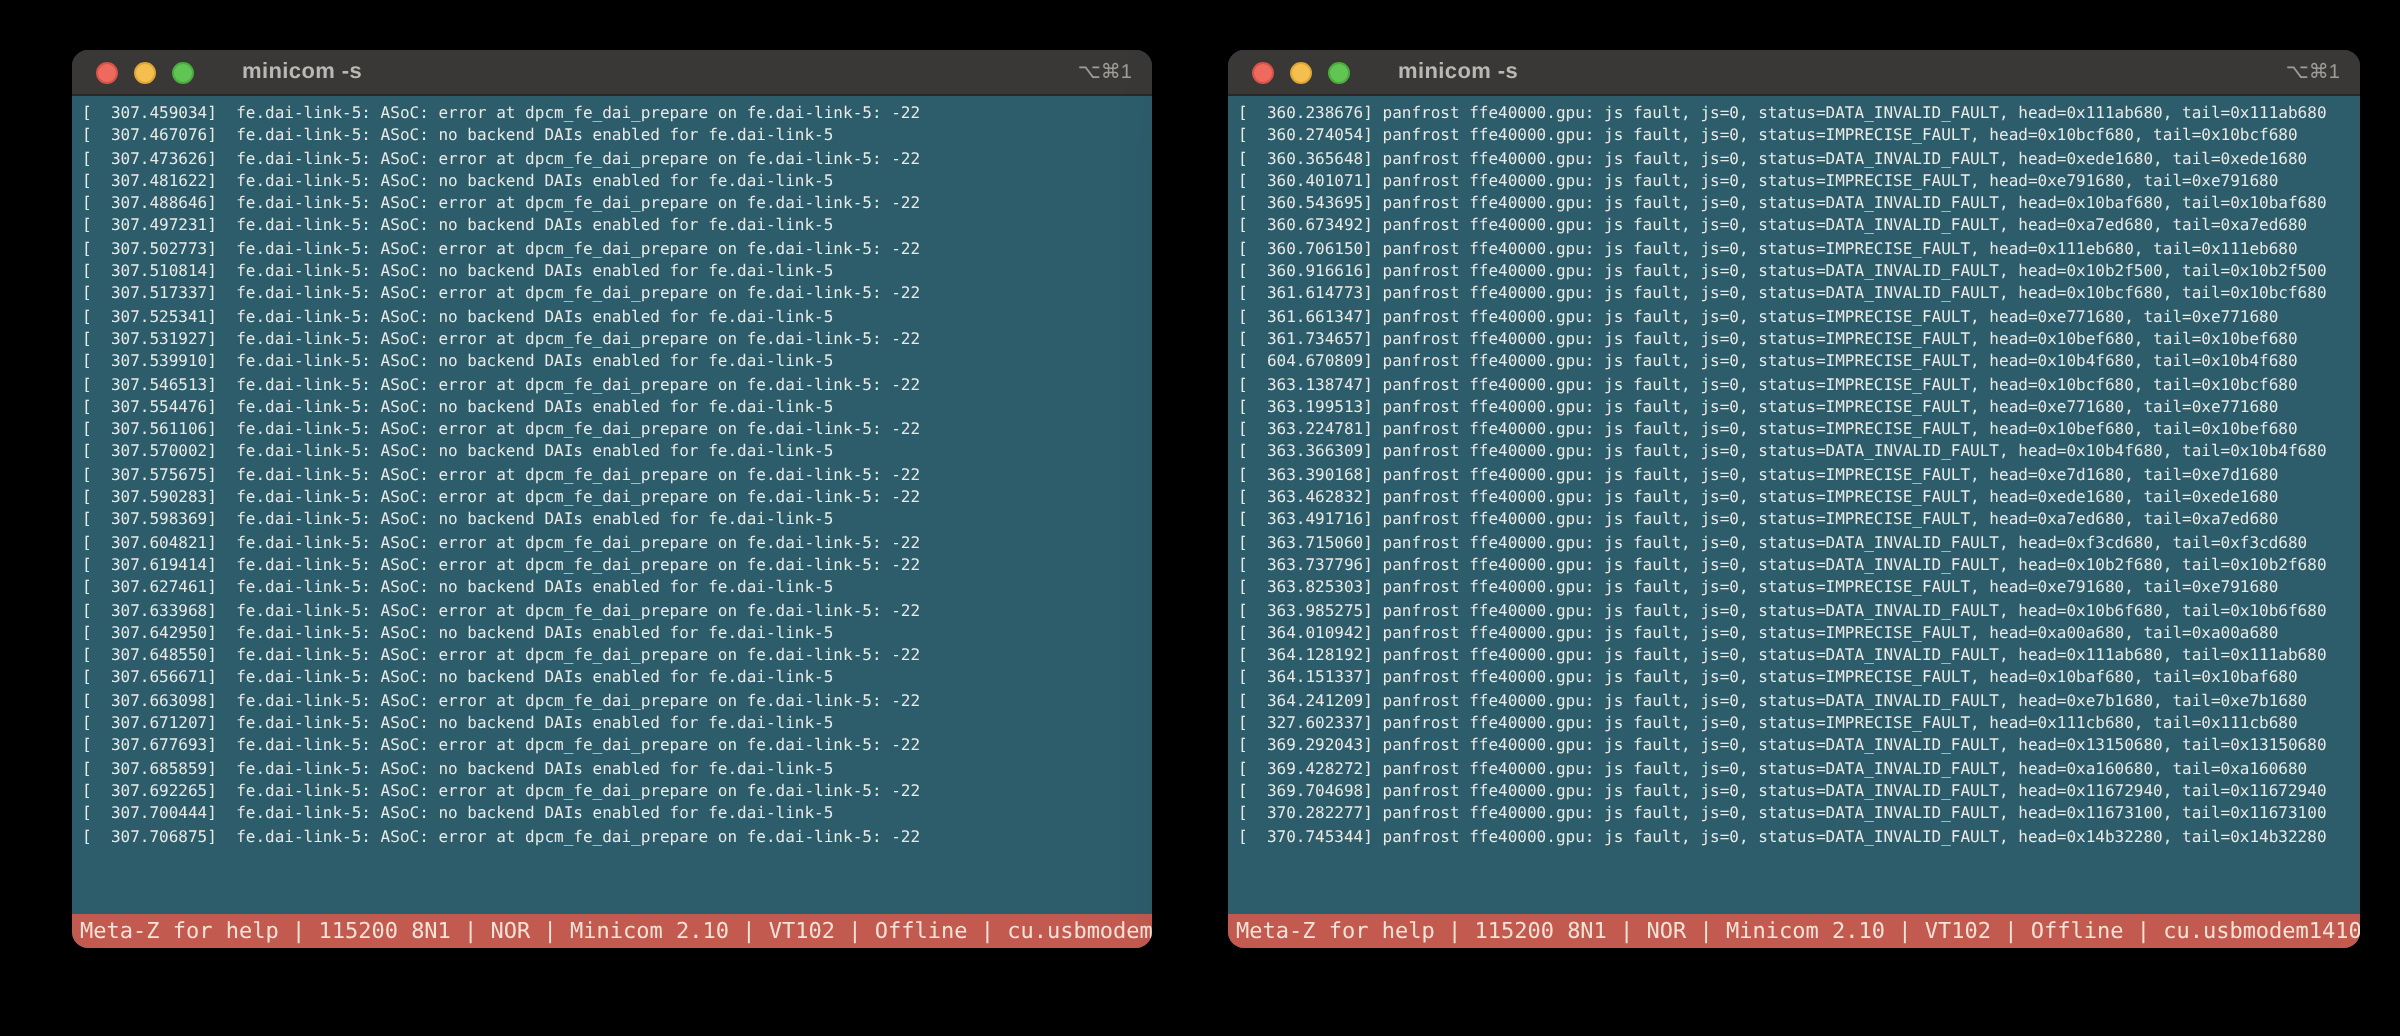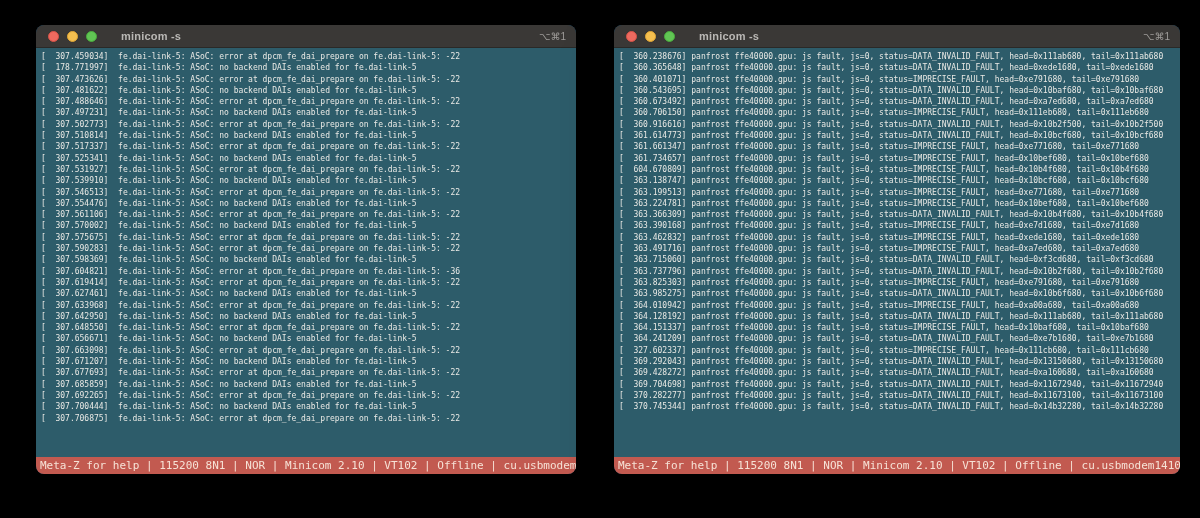--- a/index.html
+++ b/index.html
@@ -60,39 +60,39 @@
     <div class="lights">
       <div class="light red"></div>
       <div class="light yellow"></div>
       <div class="light green"></div>
     </div>
     <div class="title">minicom -s</div>
     <div class="shortcut">⌥⌘1</div>
   </div>
   <div class="term">
       <div class="term-line">[  307.459034]  fe.dai-link-5: ASoC: error at dpcm_fe_dai_prepare on fe.dai-link-5: -22</div>
-      <div class="term-line">[  178.771997]  fe.dai-link-5: ASoC: no backend DAIs enabled for fe.dai-link-5</div>
+      <div class="term-line">[  307.467076]  fe.dai-link-5: ASoC: no backend DAIs enabled for fe.dai-link-5</div>
       <div class="term-line">[  307.473626]  fe.dai-link-5: ASoC: error at dpcm_fe_dai_prepare on fe.dai-link-5: -22</div>
       <div class="term-line">[  307.481622]  fe.dai-link-5: ASoC: no backend DAIs enabled for fe.dai-link-5</div>
       <div class="term-line">[  307.488646]  fe.dai-link-5: ASoC: error at dpcm_fe_dai_prepare on fe.dai-link-5: -22</div>
       <div class="term-line">[  307.497231]  fe.dai-link-5: ASoC: no backend DAIs enabled for fe.dai-link-5</div>
       <div class="term-line">[  307.502773]  fe.dai-link-5: ASoC: error at dpcm_fe_dai_prepare on fe.dai-link-5: -22</div>
       <div class="term-line">[  307.510814]  fe.dai-link-5: ASoC: no backend DAIs enabled for fe.dai-link-5</div>
       <div class="term-line">[  307.517337]  fe.dai-link-5: ASoC: error at dpcm_fe_dai_prepare on fe.dai-link-5: -22</div>
       <div class="term-line">[  307.525341]  fe.dai-link-5: ASoC: no backend DAIs enabled for fe.dai-link-5</div>
       <div class="term-line">[  307.531927]  fe.dai-link-5: ASoC: error at dpcm_fe_dai_prepare on fe.dai-link-5: -22</div>
       <div class="term-line">[  307.539910]  fe.dai-link-5: ASoC: no backend DAIs enabled for fe.dai-link-5</div>
       <div class="term-line">[  307.546513]  fe.dai-link-5: ASoC: error at dpcm_fe_dai_prepare on fe.dai-link-5: -22</div>
       <div class="term-line">[  307.554476]  fe.dai-link-5: ASoC: no backend DAIs enabled for fe.dai-link-5</div>
       <div class="term-line">[  307.561106]  fe.dai-link-5: ASoC: error at dpcm_fe_dai_prepare on fe.dai-link-5: -22</div>
       <div class="term-line">[  307.570002]  fe.dai-link-5: ASoC: no backend DAIs enabled for fe.dai-link-5</div>
       <div class="term-line">[  307.575675]  fe.dai-link-5: ASoC: error at dpcm_fe_dai_prepare on fe.dai-link-5: -22</div>
       <div class="term-line">[  307.590283]  fe.dai-link-5: ASoC: error at dpcm_fe_dai_prepare on fe.dai-link-5: -22</div>
       <div class="term-line">[  307.598369]  fe.dai-link-5: ASoC: no backend DAIs enabled for fe.dai-link-5</div>
-      <div class="term-line">[  307.604821]  fe.dai-link-5: ASoC: error at dpcm_fe_dai_prepare on fe.dai-link-5: -36</div>
+      <div class="term-line">[  307.604821]  fe.dai-link-5: ASoC: error at dpcm_fe_dai_prepare on fe.dai-link-5: -22</div>
       <div class="term-line">[  307.619414]  fe.dai-link-5: ASoC: error at dpcm_fe_dai_prepare on fe.dai-link-5: -22</div>
       <div class="term-line">[  307.627461]  fe.dai-link-5: ASoC: no backend DAIs enabled for fe.dai-link-5</div>
       <div class="term-line">[  307.633968]  fe.dai-link-5: ASoC: error at dpcm_fe_dai_prepare on fe.dai-link-5: -22</div>
       <div class="term-line">[  307.642950]  fe.dai-link-5: ASoC: no backend DAIs enabled for fe.dai-link-5</div>
       <div class="term-line">[  307.648550]  fe.dai-link-5: ASoC: error at dpcm_fe_dai_prepare on fe.dai-link-5: -22</div>
       <div class="term-line">[  307.656671]  fe.dai-link-5: ASoC: no backend DAIs enabled for fe.dai-link-5</div>
       <div class="term-line">[  307.663098]  fe.dai-link-5: ASoC: error at dpcm_fe_dai_prepare on fe.dai-link-5: -22</div>
       <div class="term-line">[  307.671207]  fe.dai-link-5: ASoC: no backend DAIs enabled for fe.dai-link-5</div>
       <div class="term-line">[  307.677693]  fe.dai-link-5: ASoC: error at dpcm_fe_dai_prepare on fe.dai-link-5: -22</div>
       <div class="term-line">[  307.685859]  fe.dai-link-5: ASoC: no backend DAIs enabled for fe.dai-link-5</div>
@@ -108,20 +108,21 @@
     <div class="lights">
       <div class="light red"></div>
       <div class="light yellow"></div>
       <div class="light green"></div>
     </div>
     <div class="title">minicom -s</div>
     <div class="shortcut">⌥⌘1</div>
   </div>
   <div class="term">
       <div class="term-line">[  360.238676] panfrost ffe40000.gpu: js fault, js=0, status=DATA_INVALID_FAULT, head=0x111ab680, tail=0x111ab680</div>
+      <div class="term-line">[  360.274054] panfrost ffe40000.gpu: js fault, js=0, status=IMPRECISE_FAULT, head=0x10bcf680, tail=0x10bcf680</div>
       <div class="term-line">[  360.365648] panfrost ffe40000.gpu: js fault, js=0, status=DATA_INVALID_FAULT, head=0xede1680, tail=0xede1680</div>
       <div class="term-line">[  360.401071] panfrost ffe40000.gpu: js fault, js=0, status=IMPRECISE_FAULT, head=0xe791680, tail=0xe791680</div>
       <div class="term-line">[  360.543695] panfrost ffe40000.gpu: js fault, js=0, status=DATA_INVALID_FAULT, head=0x10baf680, tail=0x10baf680</div>
       <div class="term-line">[  360.673492] panfrost ffe40000.gpu: js fault, js=0, status=DATA_INVALID_FAULT, head=0xa7ed680, tail=0xa7ed680</div>
       <div class="term-line">[  360.706150] panfrost ffe40000.gpu: js fault, js=0, status=IMPRECISE_FAULT, head=0x111eb680, tail=0x111eb680</div>
       <div class="term-line">[  360.916616] panfrost ffe40000.gpu: js fault, js=0, status=DATA_INVALID_FAULT, head=0x10b2f500, tail=0x10b2f500</div>
       <div class="term-line">[  361.614773] panfrost ffe40000.gpu: js fault, js=0, status=DATA_INVALID_FAULT, head=0x10bcf680, tail=0x10bcf680</div>
       <div class="term-line">[  361.661347] panfrost ffe40000.gpu: js fault, js=0, status=IMPRECISE_FAULT, head=0xe771680, tail=0xe771680</div>
       <div class="term-line">[  361.734657] panfrost ffe40000.gpu: js fault, js=0, status=IMPRECISE_FAULT, head=0x10bef680, tail=0x10bef680</div>
       <div class="term-line">[  604.670809] panfrost ffe40000.gpu: js fault, js=0, status=IMPRECISE_FAULT, head=0x10b4f680, tail=0x10b4f680</div>

